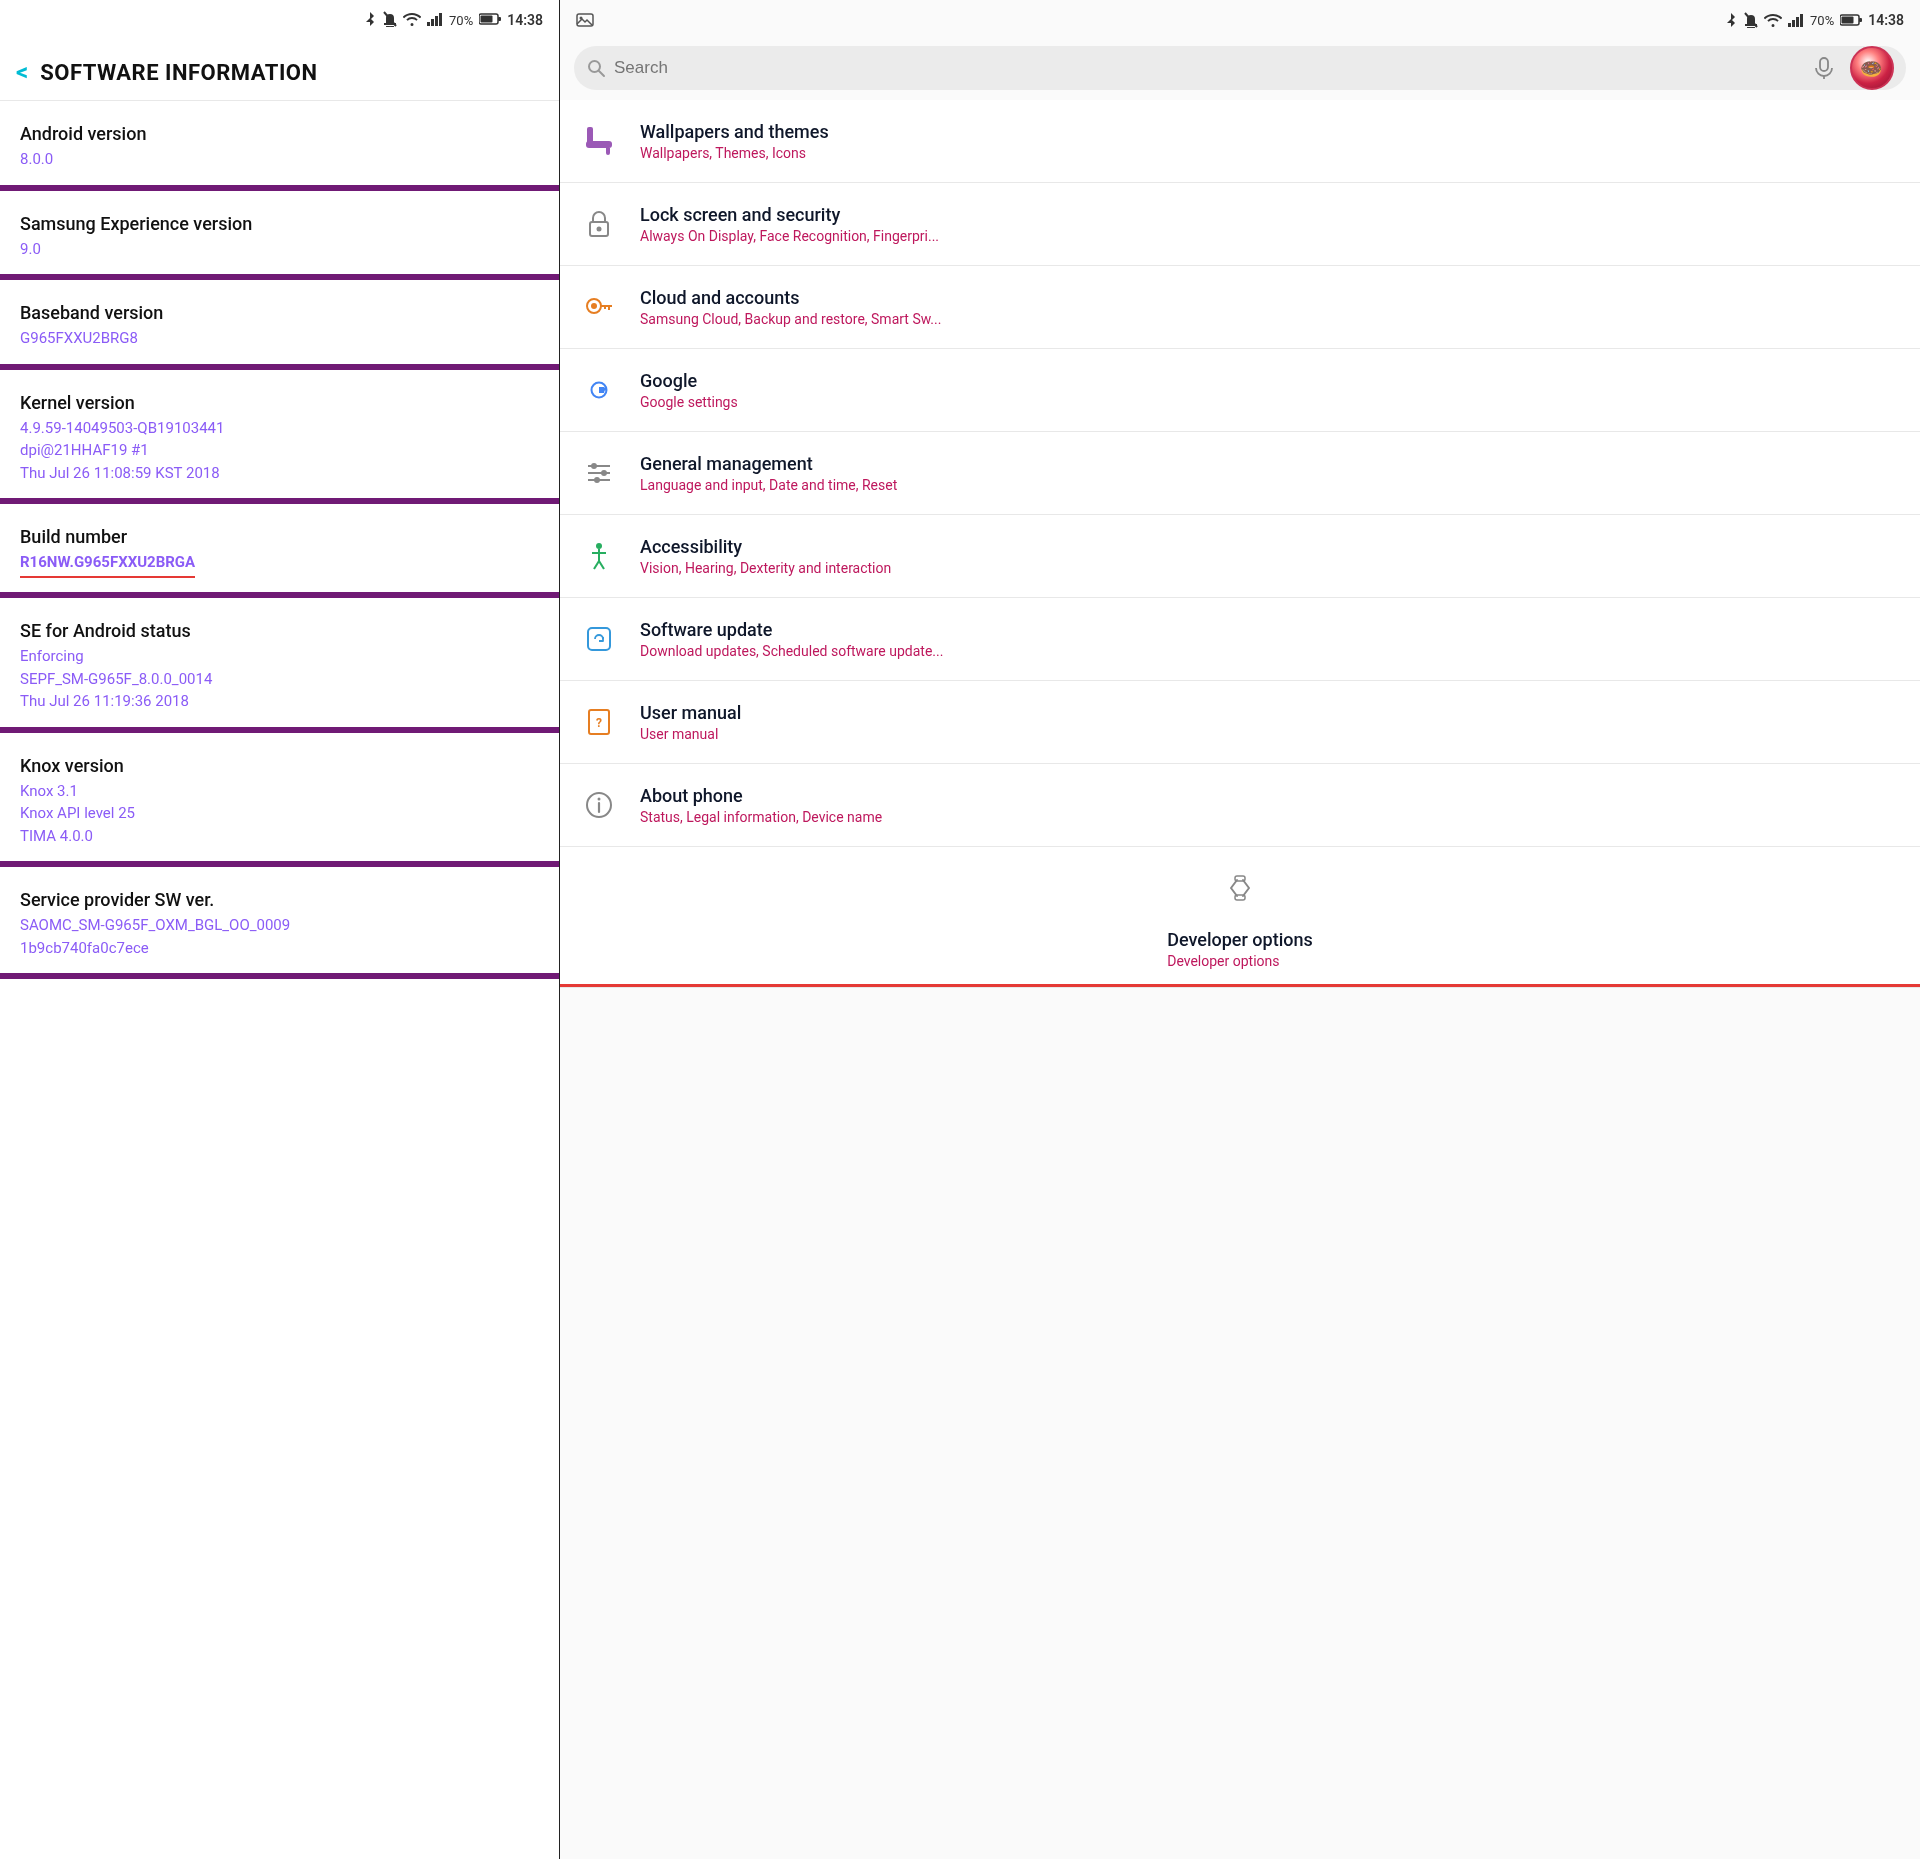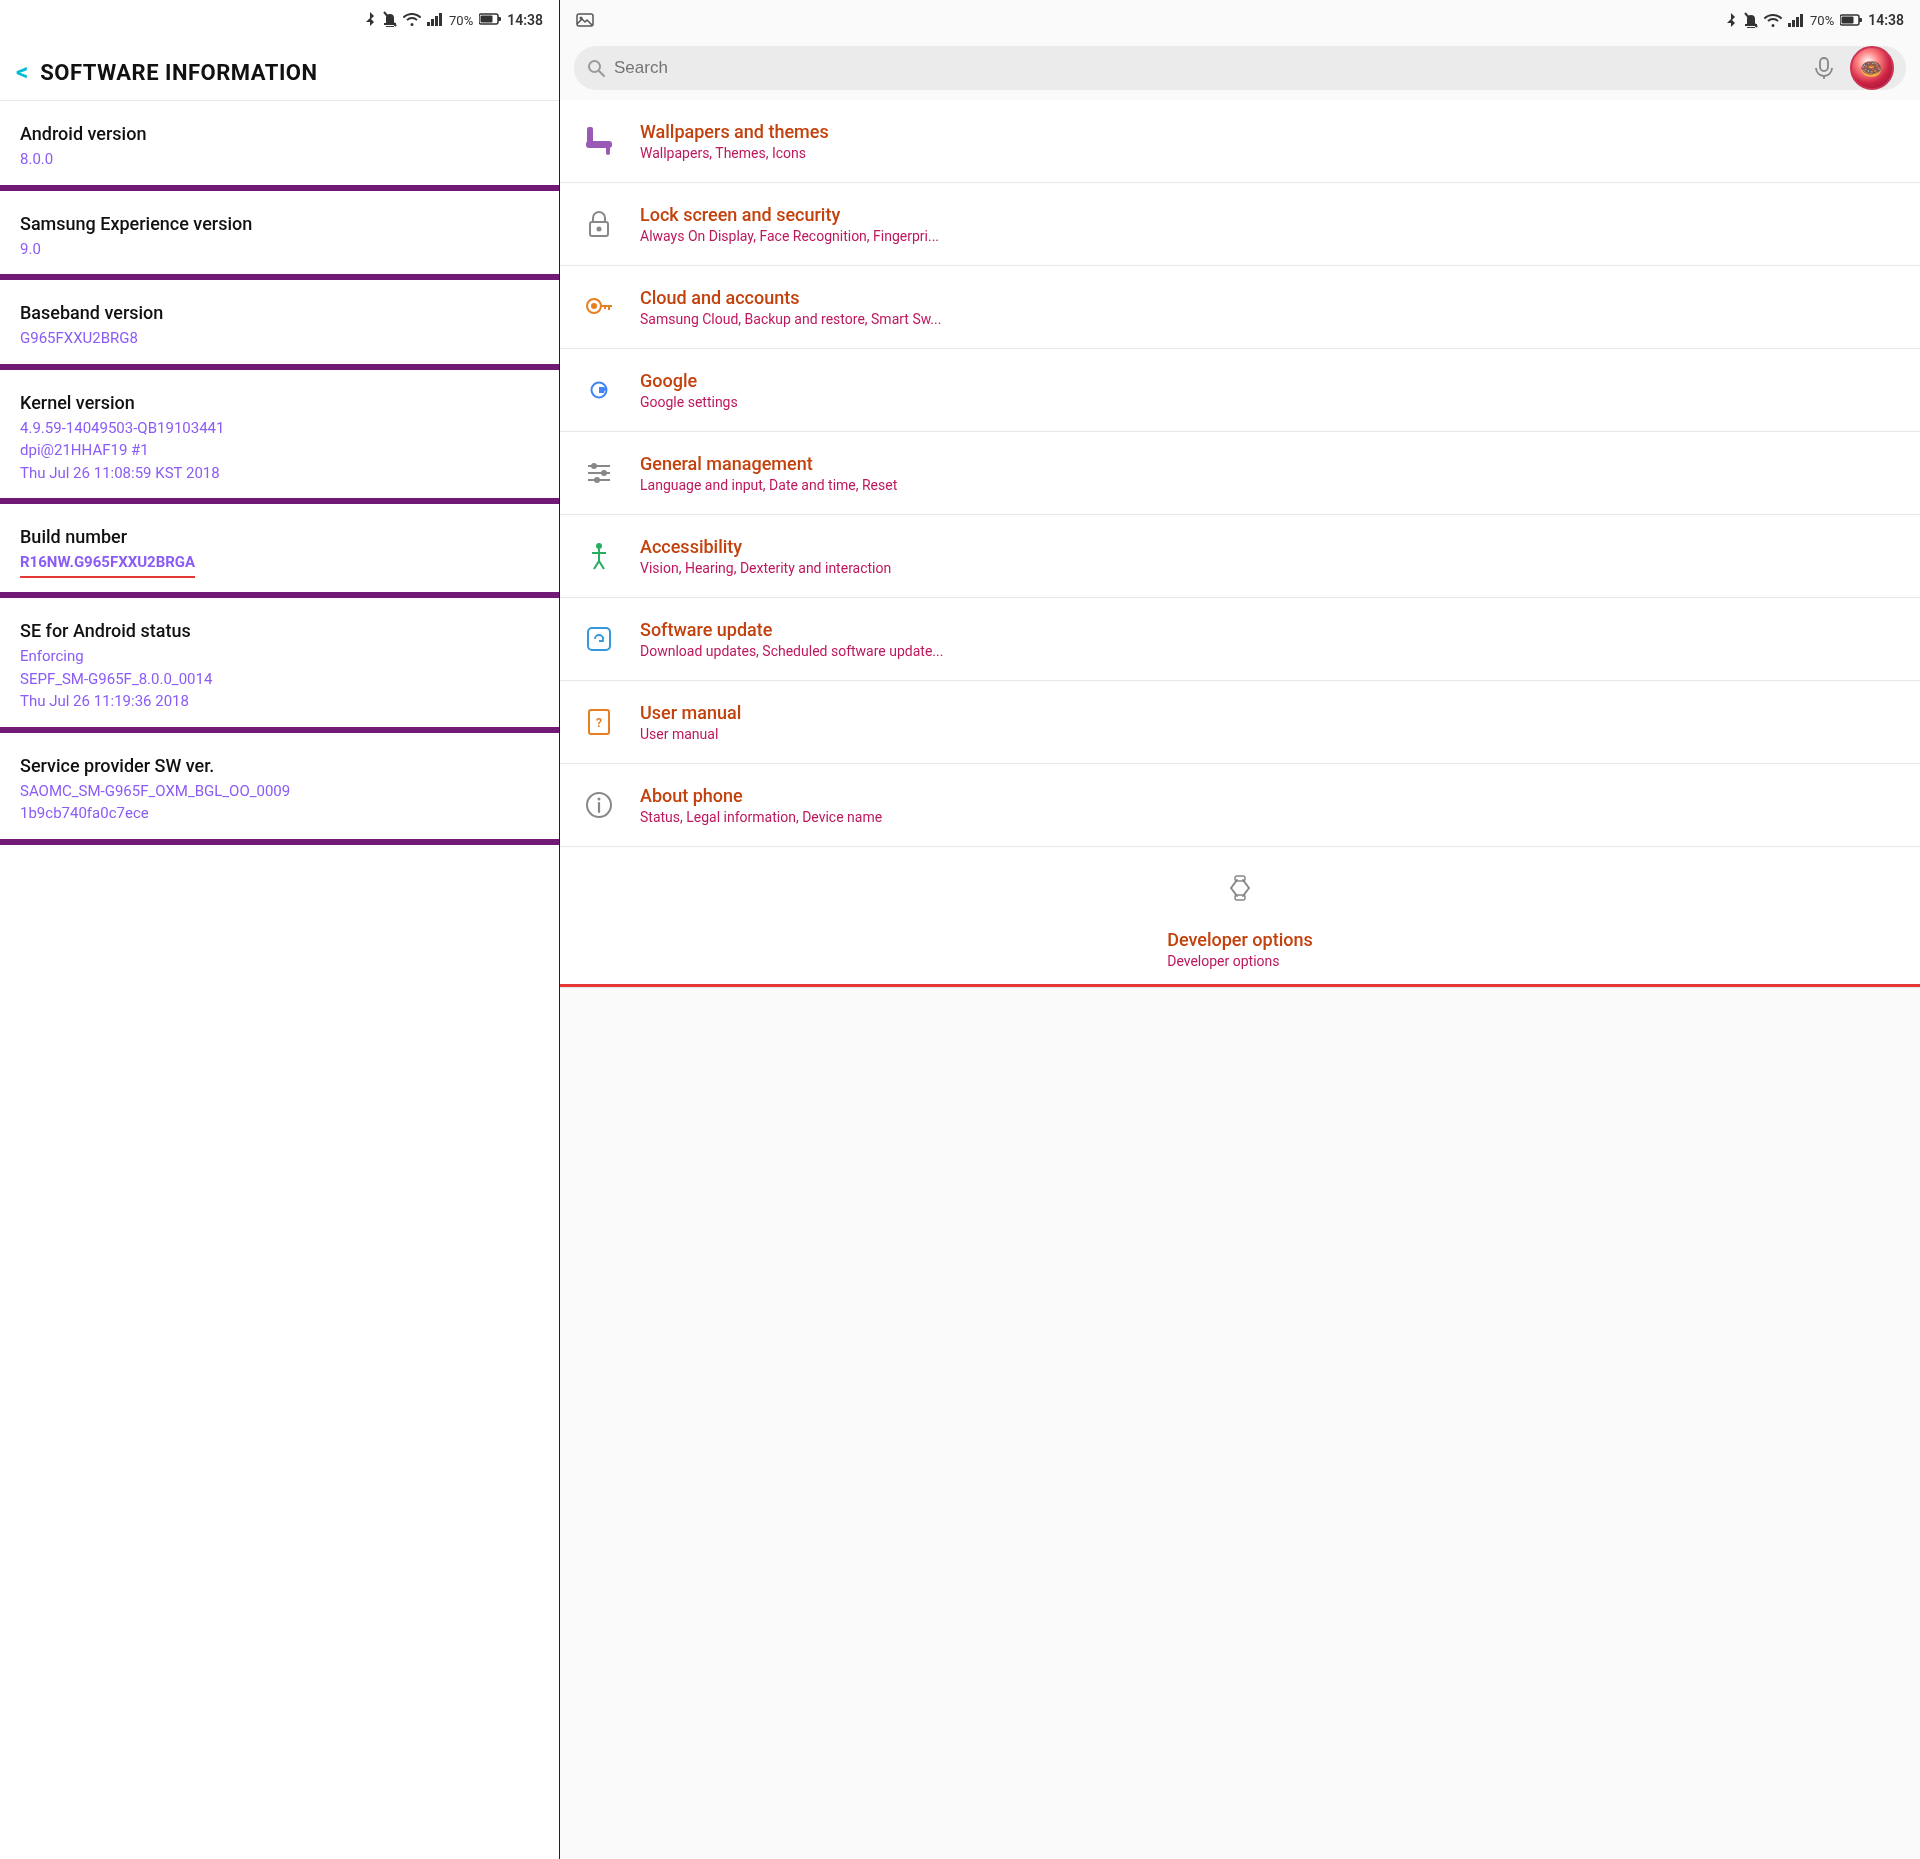--- a/index.html
+++ b/index.html
@@ -201,21 +201,21 @@
       flex-shrink: 0;
     }
 
     .settings-item .text-wrap {
       flex: 1;
     }
 
     .settings-item .item-title {
       font-size: 18px;
       font-weight: 500;
-      color: #c2410c;
+      color: #0f172a;
       margin-bottom: 3px;
     }
 
     .settings-item .item-sub {
       font-size: 14px;
       color: #be185d;
     }
 
     .settings-item.highlighted {
       position: relative;
@@ -303,20 +303,26 @@
         <div class="value" style="white-space: pre-line;">4.9.59-14049503-QB19103441
 dpi@21HHAF19 #1
 Thu Jul 26 11:08:59 KST 2018</div>
       </div>
       <div class="info-item highlighted"><div class="label">Build number</div><div class="value" style="white-space: pre-line;">R16NW.G965FXXU2BRGA</div></div>
       <div class="info-item">
         <div class="label">SE for Android status</div>
         <div class="value" style="white-space: pre-line;">Enforcing
 SEPF_SM-G965F_8.0.0_0014
 Thu Jul 26 11:19:36 2018</div>
+      </div>
+      <div class="info-item">
+        <div class="label">Knox version</div>
+        <div class="value" style="white-space: pre-line;">Knox 3.1
+Knox API level 25
+TIMA 4.0.0</div>
       </div>
       <div class="info-item">
         <div class="label">Service provider SW ver.</div>
         <div class="value" style="white-space: pre-line;">SAOMC_SM-G965F_OXM_BGL_OO_0009
 1b9cb740fa0c7ece</div>
       </div>
     </div>
 </div>
 
 <div class="right-panel">

